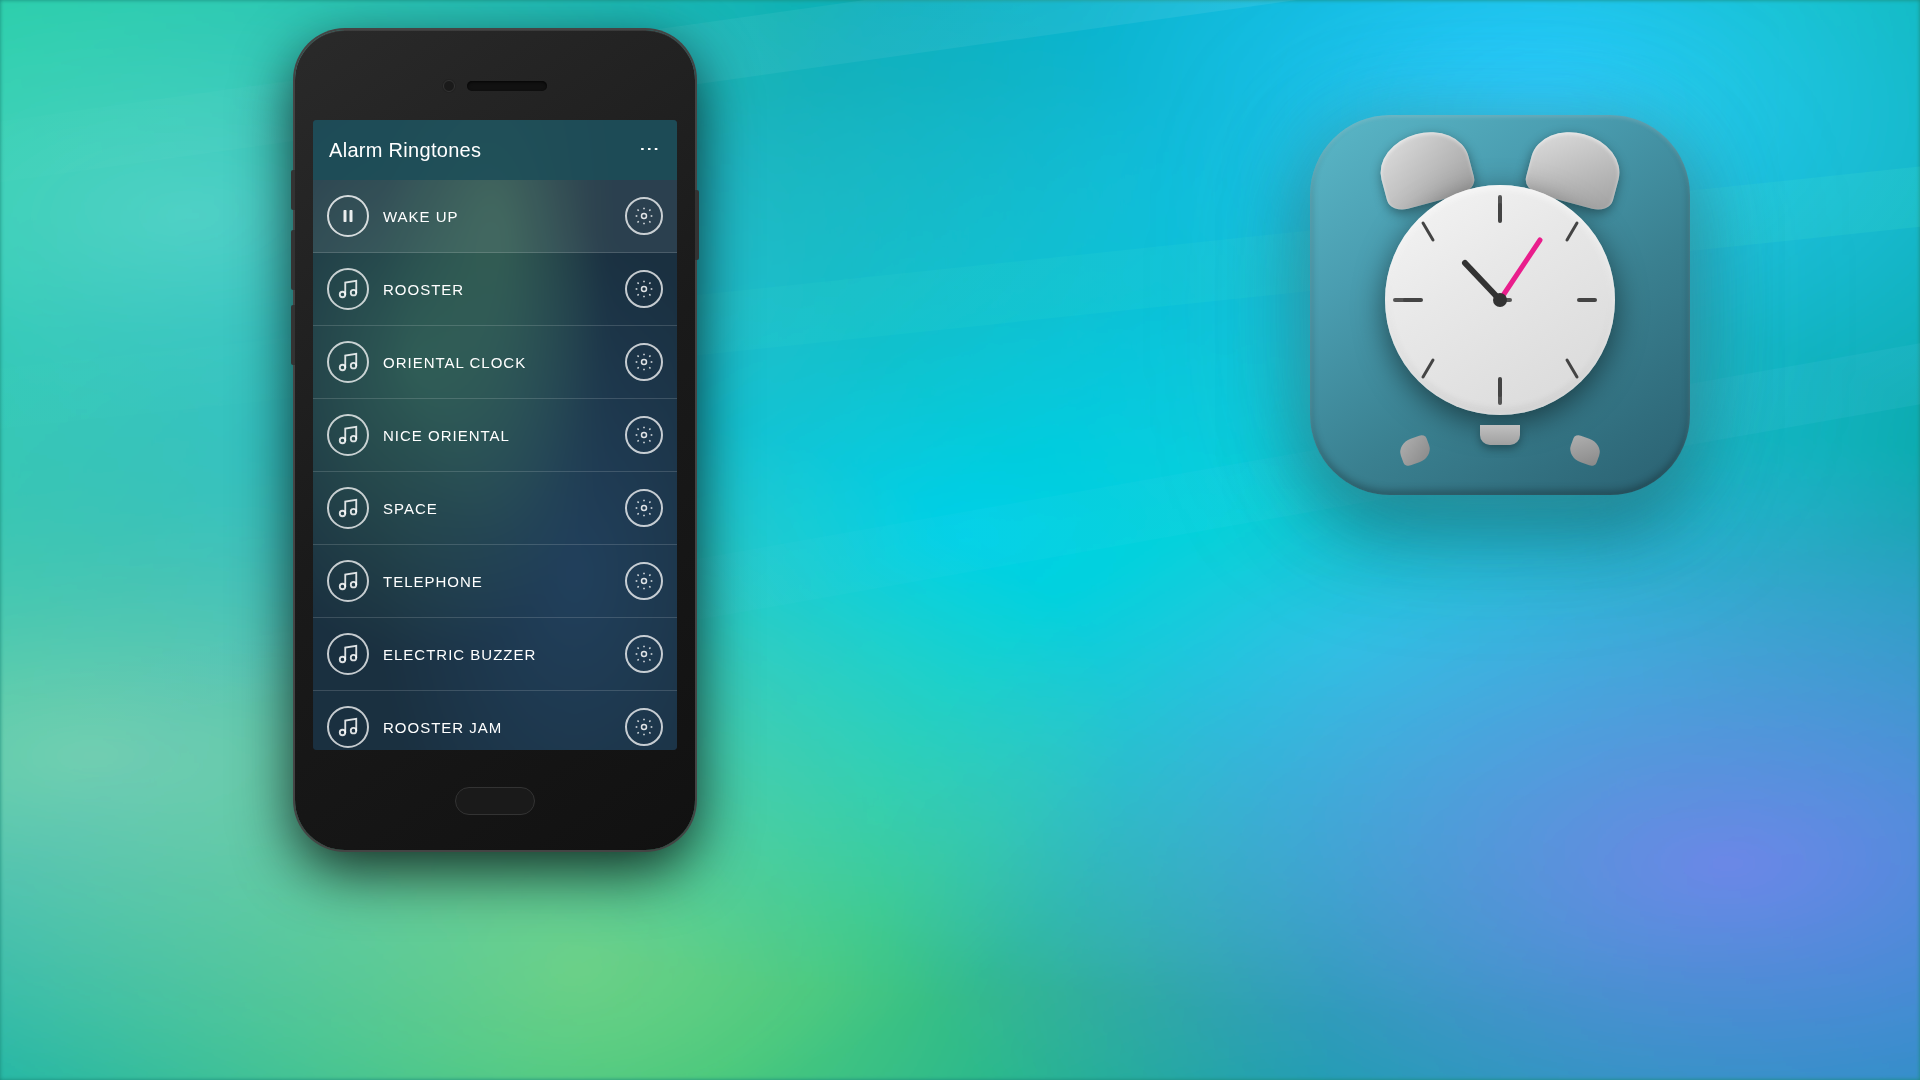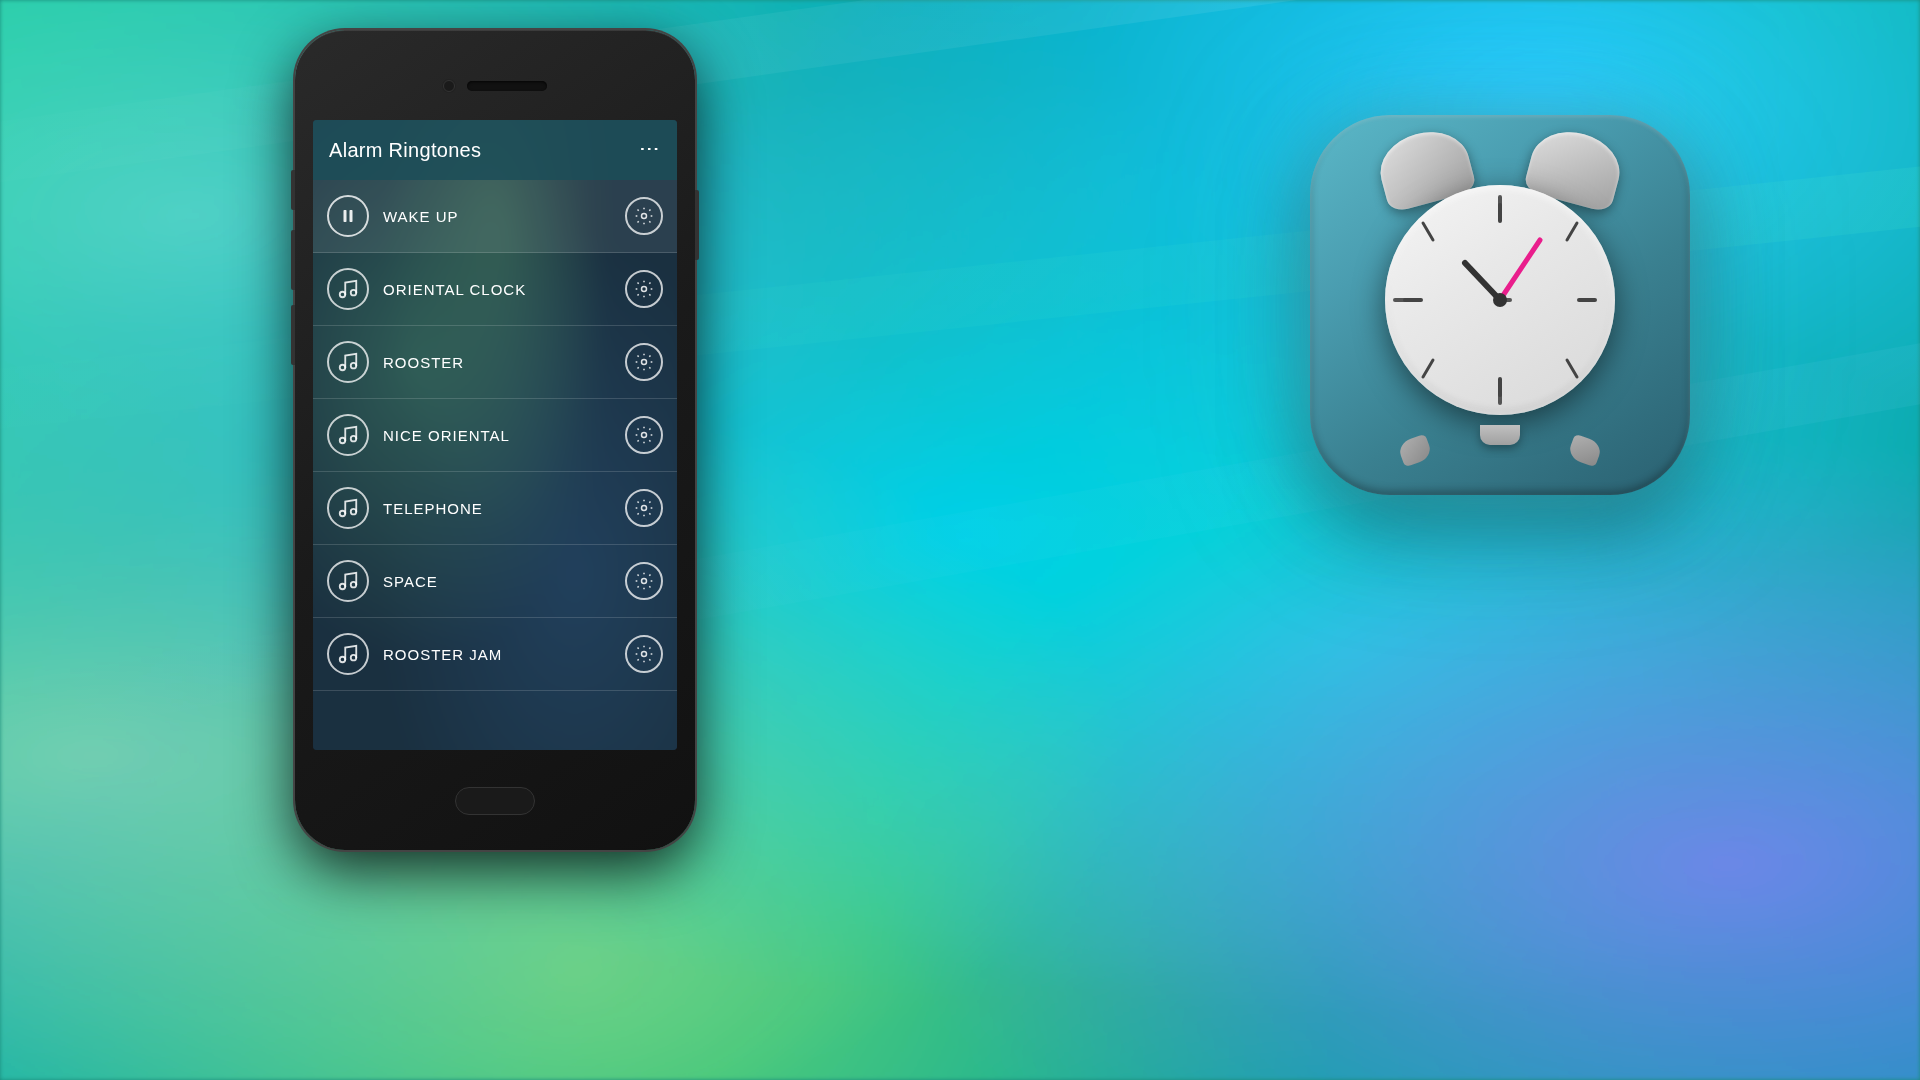--- a/index.html
+++ b/index.html
@@ -473,38 +473,38 @@
         </div>
 
         <div class="ringtone-item">
           <div class="music-icon">
             <svg class="note-svg" viewBox="0 0 24 24">
               <path d="M9 18V5l12-2v13" stroke-linecap="round"></path>
               <circle cx="6" cy="18" r="3"></circle>
               <circle cx="18" cy="16" r="3"></circle>
             </svg>
           </div>
-          <span class="ringtone-name">ORIENTAL CLOCK</span>
+          <span class="ringtone-name">ROOSTER</span>
           <div class="settings-btn">
             <svg class="gear-svg" viewBox="0 0 24 24">
               <circle cx="12" cy="12" r="3"></circle>
               <path d="M12 2v2M12 20v2M4.22 4.22l1.42 1.42M18.36 18.36l1.42 1.42M2 12h2M20 12h2M4.22 19.78l1.42-1.42M18.36 5.64l1.42-1.42"></path>
             </svg>
           </div>
         </div>
 
         <div class="ringtone-item">
           <div class="music-icon">
             <svg class="note-svg" viewBox="0 0 24 24">
               <path d="M9 18V5l12-2v13" stroke-linecap="round"></path>
               <circle cx="6" cy="18" r="3"></circle>
               <circle cx="18" cy="16" r="3"></circle>
             </svg>
           </div>
-          <span class="ringtone-name">ROOSTER</span>
+          <span class="ringtone-name">ORIENTAL CLOCK</span>
           <div class="settings-btn">
             <svg class="gear-svg" viewBox="0 0 24 24">
               <circle cx="12" cy="12" r="3"></circle>
               <path d="M12 2v2M12 20v2M4.22 4.22l1.42 1.42M18.36 18.36l1.42 1.42M2 12h2M20 12h2M4.22 19.78l1.42-1.42M18.36 5.64l1.42-1.42"></path>
             </svg>
           </div>
         </div>
 
         <div class="ringtone-item">
           <div class="music-icon">
@@ -524,46 +524,62 @@
         </div>
 
         <div class="ringtone-item">
           <div class="music-icon">
             <svg class="note-svg" viewBox="0 0 24 24">
               <path d="M9 18V5l12-2v13" stroke-linecap="round"></path>
               <circle cx="6" cy="18" r="3"></circle>
               <circle cx="18" cy="16" r="3"></circle>
             </svg>
           </div>
-          <span class="ringtone-name">TELEPHONE</span>
+          <span class="ringtone-name">SPACE</span>
           <div class="settings-btn">
             <svg class="gear-svg" viewBox="0 0 24 24">
               <circle cx="12" cy="12" r="3"></circle>
               <path d="M12 2v2M12 20v2M4.22 4.22l1.42 1.42M18.36 18.36l1.42 1.42M2 12h2M20 12h2M4.22 19.78l1.42-1.42M18.36 5.64l1.42-1.42"></path>
             </svg>
           </div>
         </div>
 
         <div class="ringtone-item">
           <div class="music-icon">
             <svg class="note-svg" viewBox="0 0 24 24">
               <path d="M9 18V5l12-2v13" stroke-linecap="round"></path>
               <circle cx="6" cy="18" r="3"></circle>
               <circle cx="18" cy="16" r="3"></circle>
             </svg>
           </div>
-          <span class="ringtone-name">SPACE</span>
-          <div class="settings-btn">
-            <svg class="gear-svg" viewBox="0 0 24 24">
-              <circle cx="12" cy="12" r="3"></circle>
-              <path d="M12 2v2M12 20v2M4.22 4.22l1.42 1.42M18.36 18.36l1.42 1.42M2 12h2M20 12h2M4.22 19.78l1.42-1.42M18.36 5.64l1.42-1.42"></path>
-            </svg>
-          </div>
-        </div>
-
+          <span class="ringtone-name">TELEPHONE</span>
+          <div class="settings-btn">
+            <svg class="gear-svg" viewBox="0 0 24 24">
+              <circle cx="12" cy="12" r="3"></circle>
+              <path d="M12 2v2M12 20v2M4.22 4.22l1.42 1.42M18.36 18.36l1.42 1.42M2 12h2M20 12h2M4.22 19.78l1.42-1.42M18.36 5.64l1.42-1.42"></path>
+            </svg>
+          </div>
+        </div>
+
+        <div class="ringtone-item">
+          <div class="music-icon">
+            <svg class="note-svg" viewBox="0 0 24 24">
+              <path d="M9 18V5l12-2v13" stroke-linecap="round"></path>
+              <circle cx="6" cy="18" r="3"></circle>
+              <circle cx="18" cy="16" r="3"></circle>
+            </svg>
+          </div>
+          <span class="ringtone-name">ELECTRIC BUZZER</span>
+          <div class="settings-btn">
+            <svg class="gear-svg" viewBox="0 0 24 24">
+              <circle cx="12" cy="12" r="3"></circle>
+              <path d="M12 2v2M12 20v2M4.22 4.22l1.42 1.42M18.36 18.36l1.42 1.42M2 12h2M20 12h2M4.22 19.78l1.42-1.42M18.36 5.64l1.42-1.42"></path>
+            </svg>
+          </div>
+        </div>
 
         <div class="ringtone-item">
           <div class="music-icon">
             <svg class="note-svg" viewBox="0 0 24 24">
               <path d="M9 18V5l12-2v13" stroke-linecap="round"></path>
               <circle cx="6" cy="18" r="3"></circle>
               <circle cx="18" cy="16" r="3"></circle>
             </svg>
           </div>
           <span class="ringtone-name">ROOSTER JAM</span>

